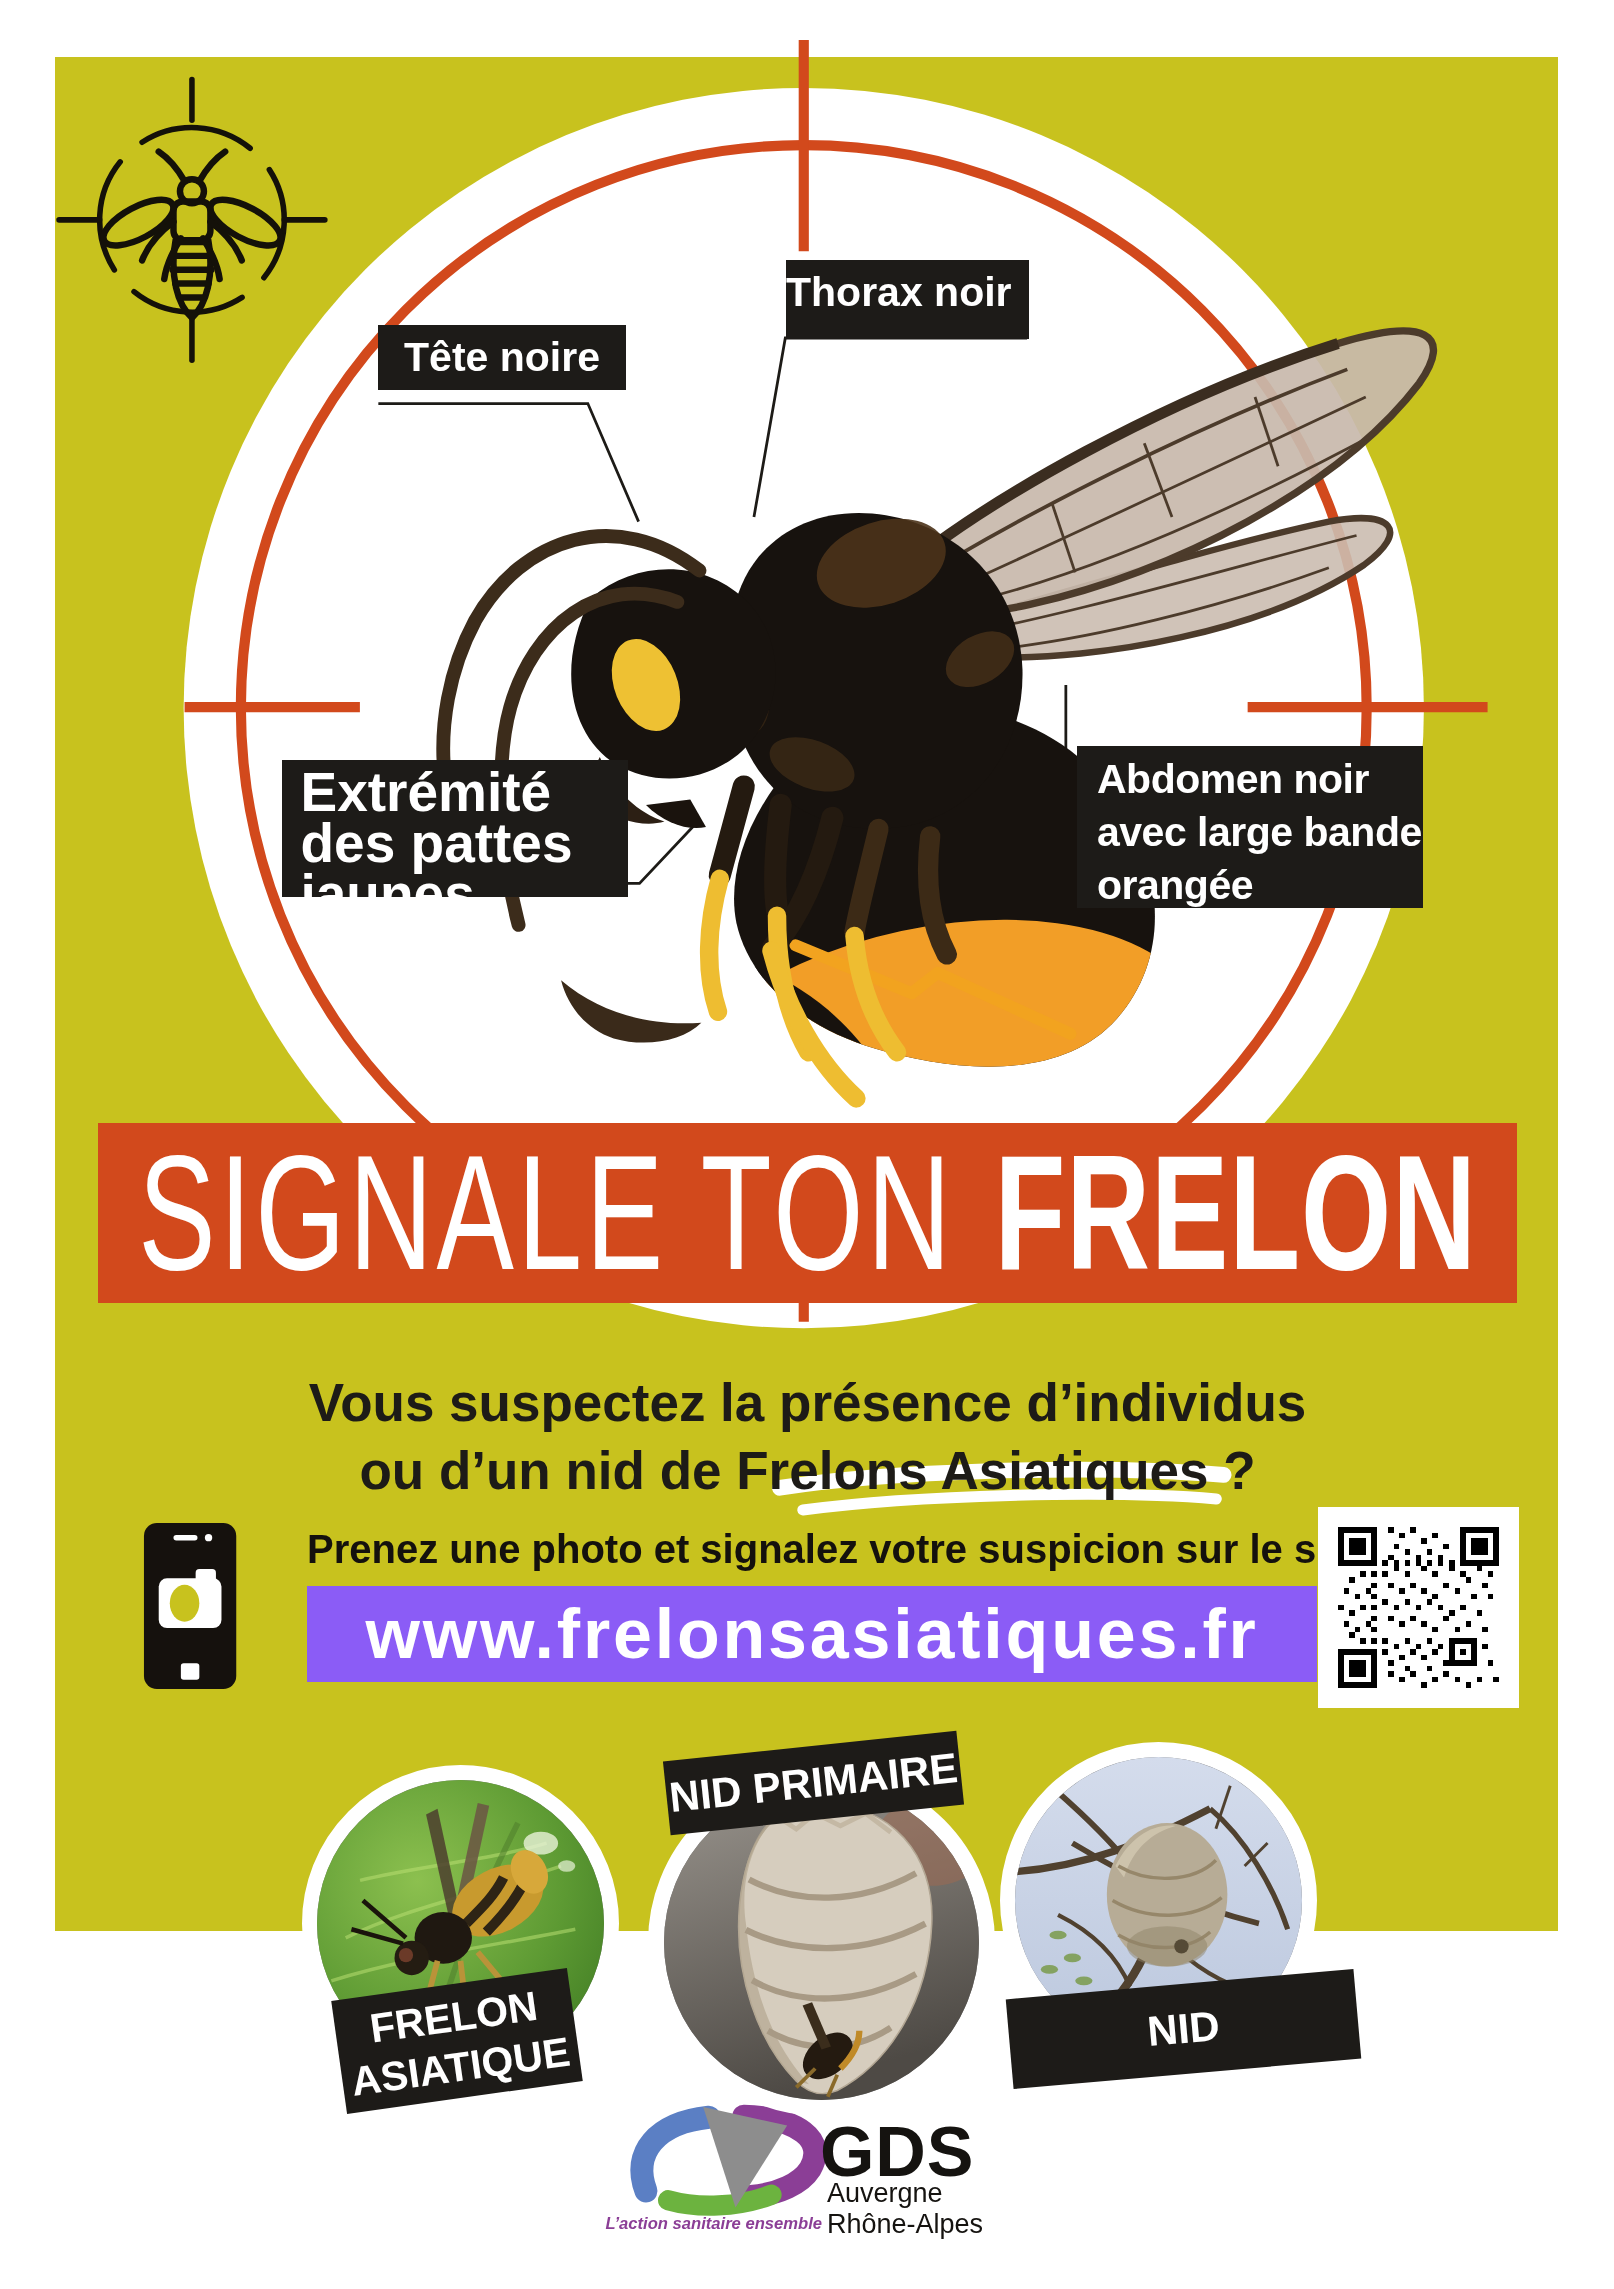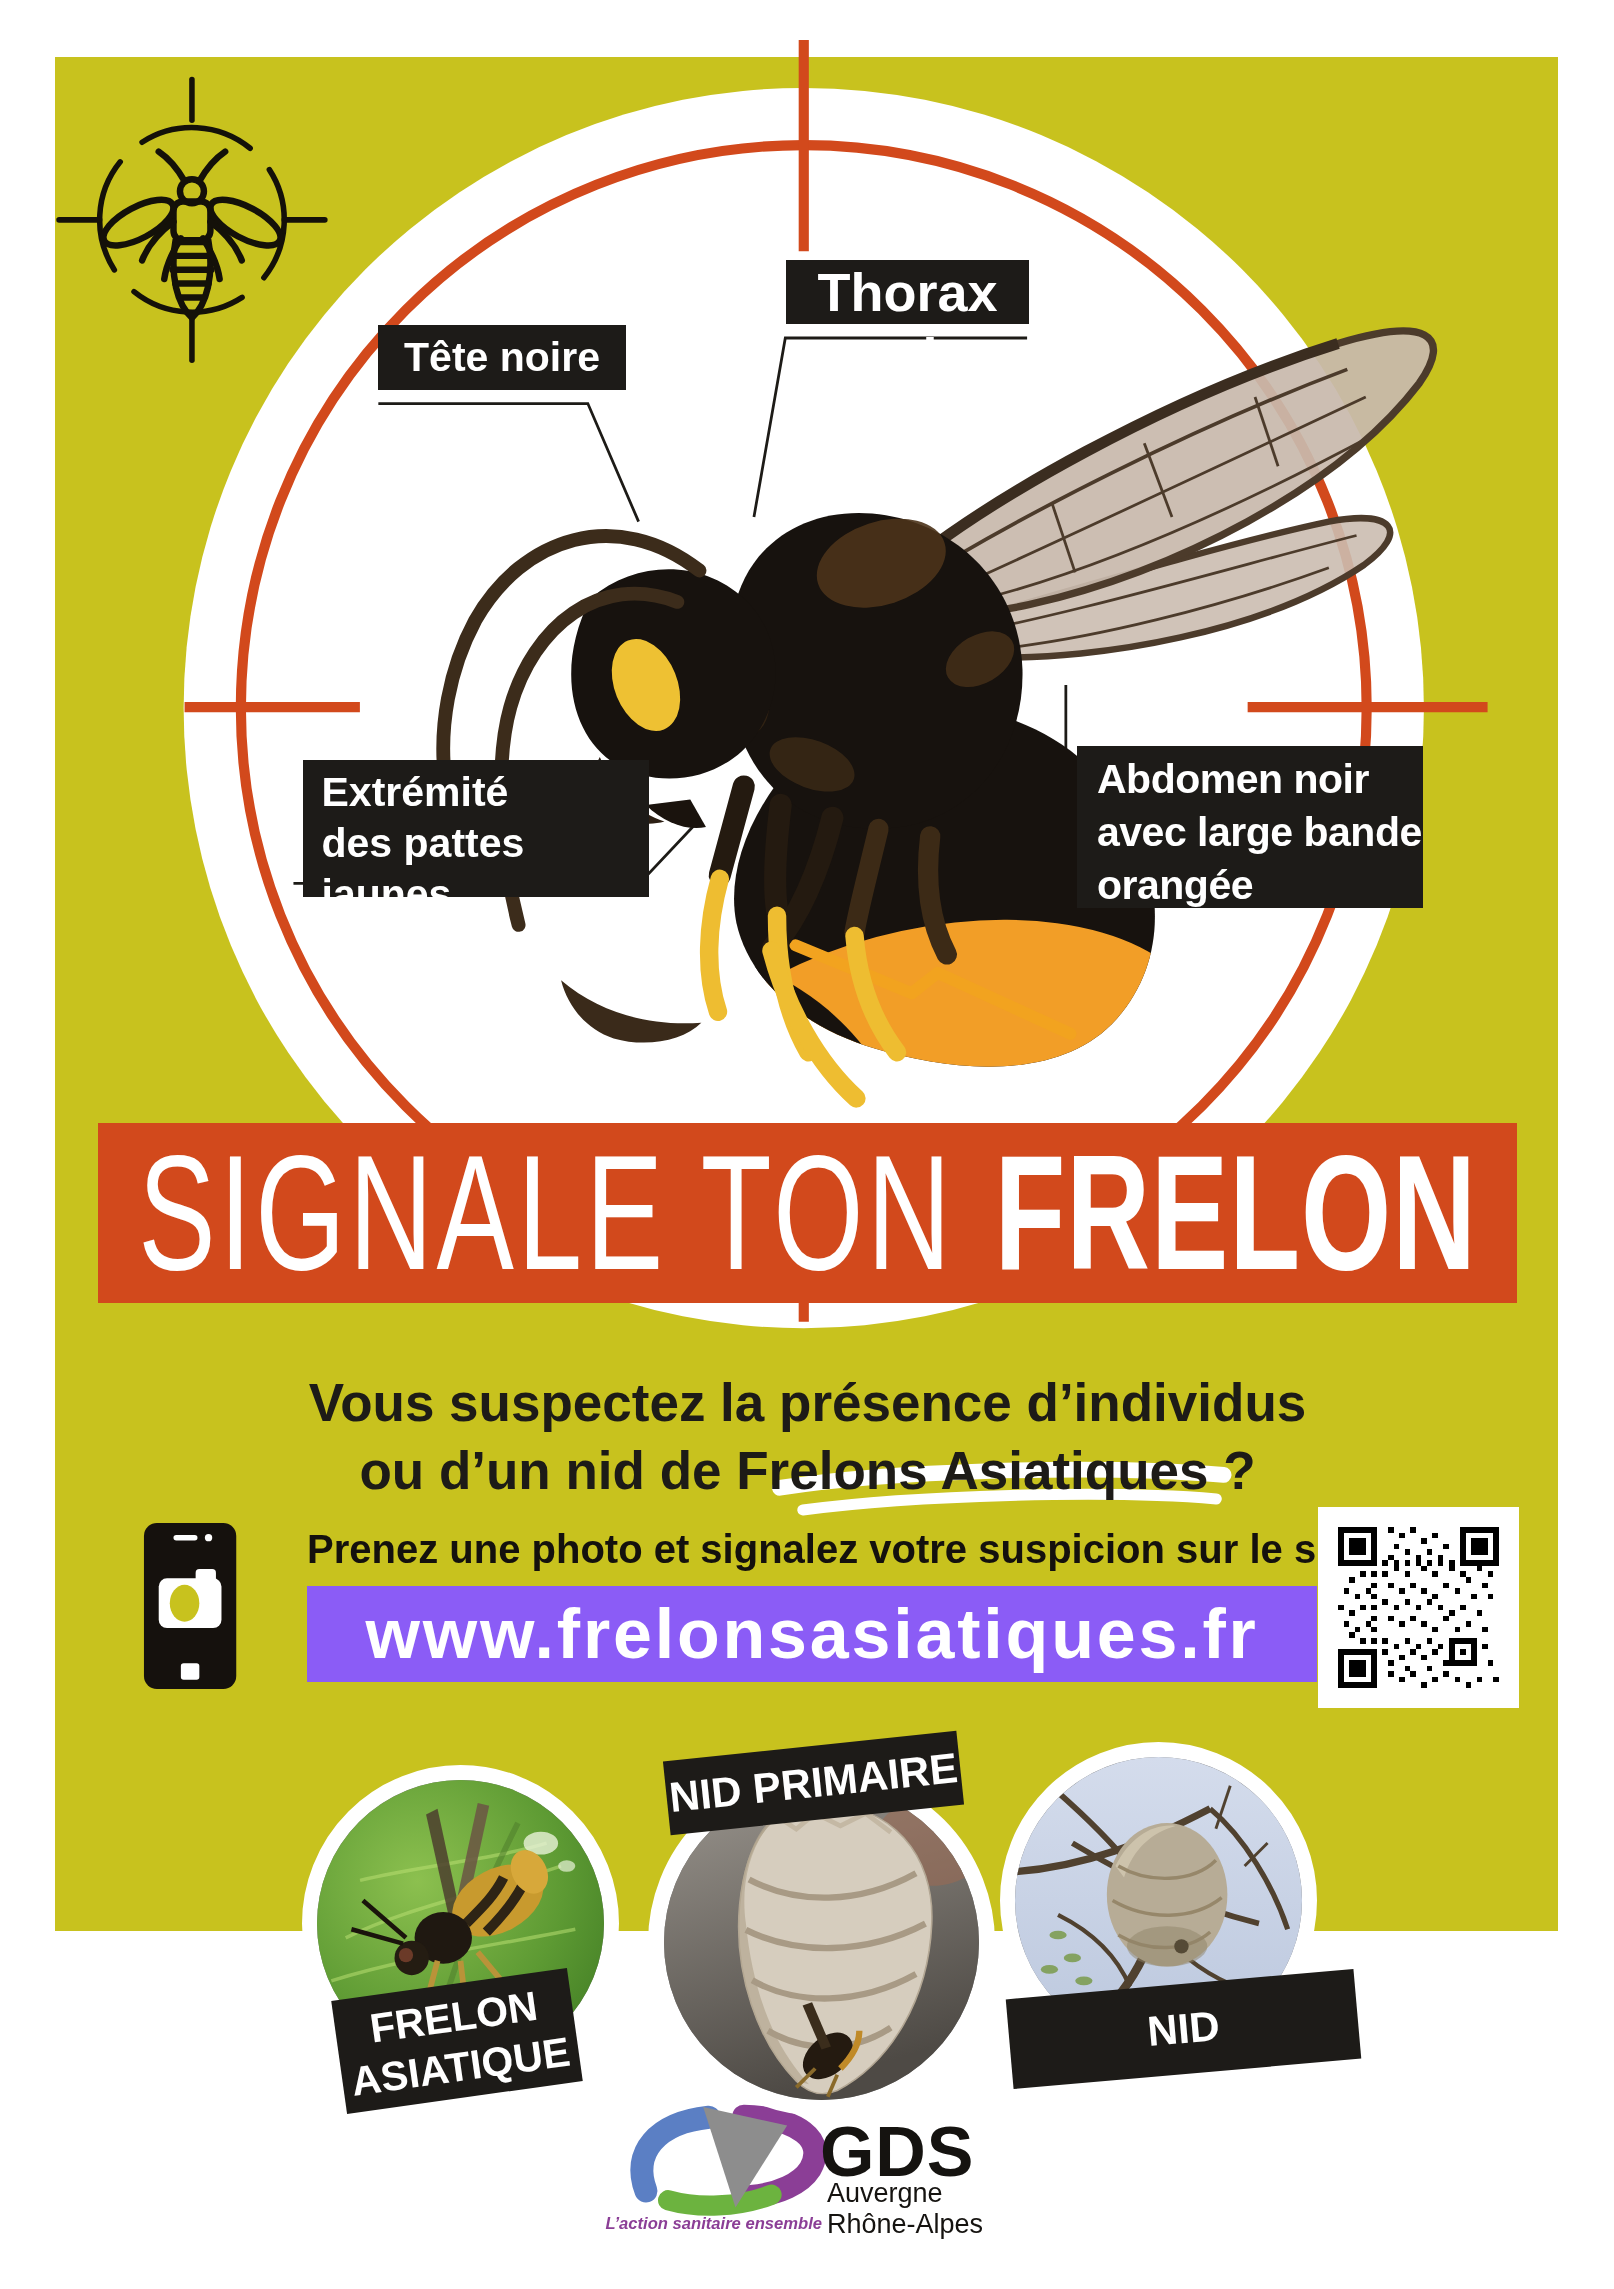--- a/index.html
+++ b/index.html
@@ -5,22 +5,22 @@
   html,body{margin:0;padding:0;background:#ffffff;}
   .poster{position:relative;width:1614px;height:2290px;background:#ffffff;overflow:hidden;
           font-family:"Liberation Sans",sans-serif;}
   .abs{position:absolute;}
   .olive{left:55px;top:57px;width:1503px;height:1874px;background:#c8c21e;}
   .artsvg{left:0;top:0;width:1614px;height:2290px;}
 
   
   .tag{background:#1d1b18;color:#ffffff;font-weight:bold;box-sizing:border-box;}
   .tag-tete{left:378px;top:325px;width:248px;height:65px;font-size:41px;line-height:65px;text-align:center;}
-  .tag-thorax{left:786px;top:260px;width:243px;height:64px;font-size:54px;line-height:65px;text-align:center;}
-  .tag-legs{left:303px;top:760px;width:346px;height:137px;font-size:41px;line-height:51px;padding:6.5px 0 0 18.5px;}
+  .tag-thorax{left:786px;top:260px;width:243px;height:79px;font-size:41px;line-height:65px;text-align:left;}
+  .tag-legs{left:282px;top:760px;width:346px;height:137px;font-size:55px;line-height:51px;padding:6.5px 0 0 18.5px;}
   .tag-abdomen{left:1077px;top:706px;width:346px;height:162px;font-size:41px;line-height:53px;padding:7.4px 0 0 20px;letter-spacing:-0.5px;margin-top:40px;}
 
   
   .banner{left:98px;top:1123px;width:1419px;height:180px;background:#d2491c;display:flex;
           align-items:center;justify-content:center;gap:40px;color:#ffffff;white-space:nowrap;}
   .title-light{display:inline-block;font-size:116px;font-weight:400;letter-spacing:3.7px;transform:scaleY(1.40);}
   .title-bold{display:inline-block;font-size:116px;font-weight:700;letter-spacing:0.9px;transform:scaleY(1.40);}
 
   .question{left:98px;top:1340px;width:1419px;text-align:center;color:#1d1b17;
             font-size:53px;font-weight:bold;line-height:68px;margin-top:29px;}

